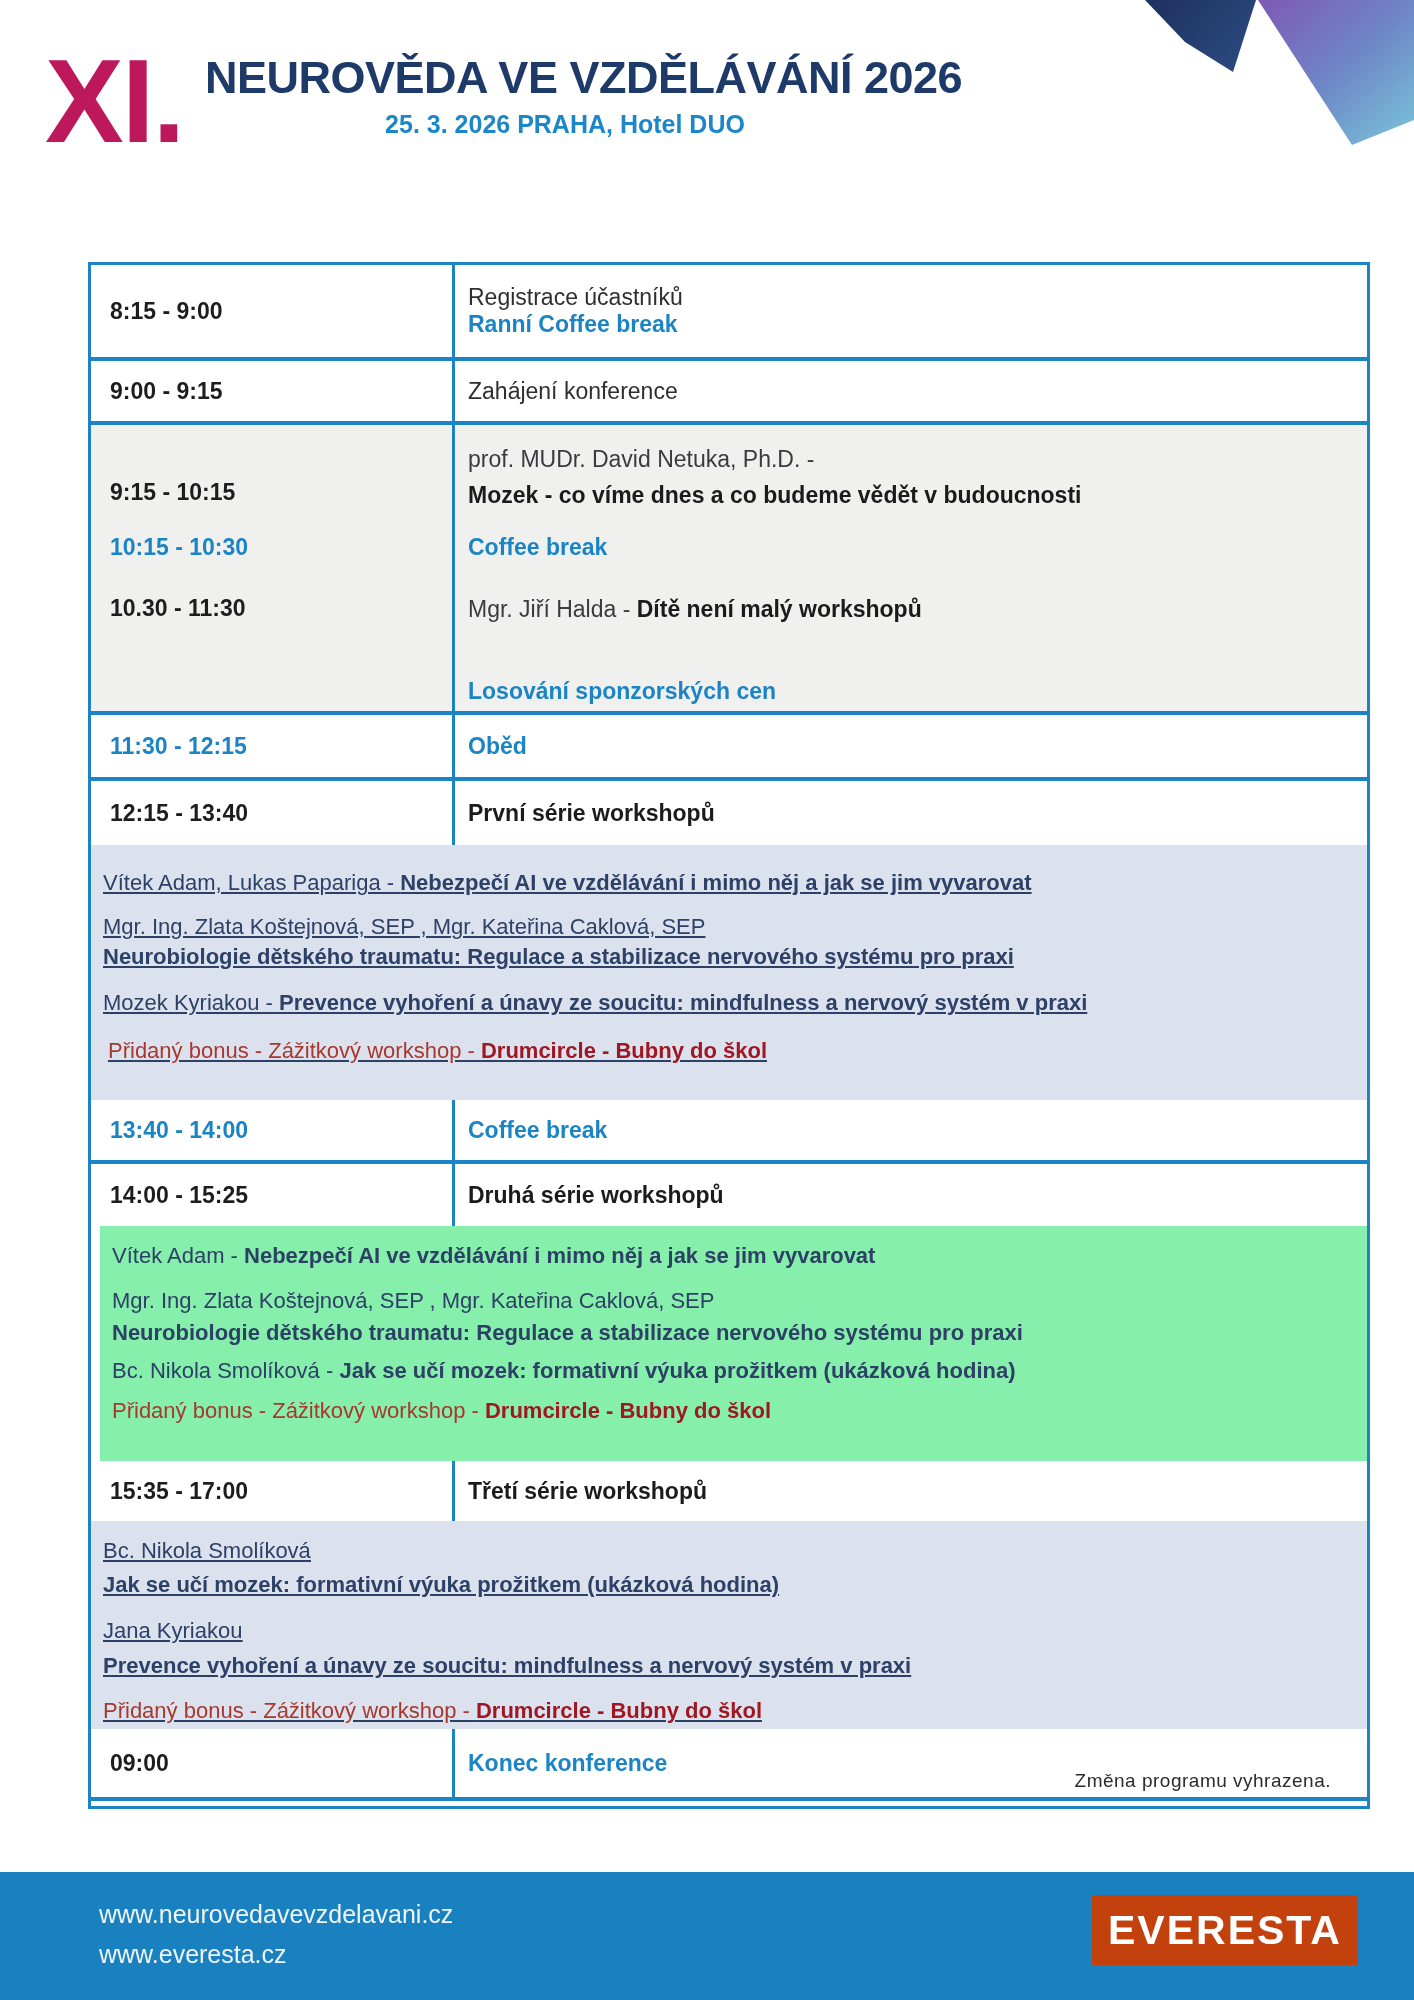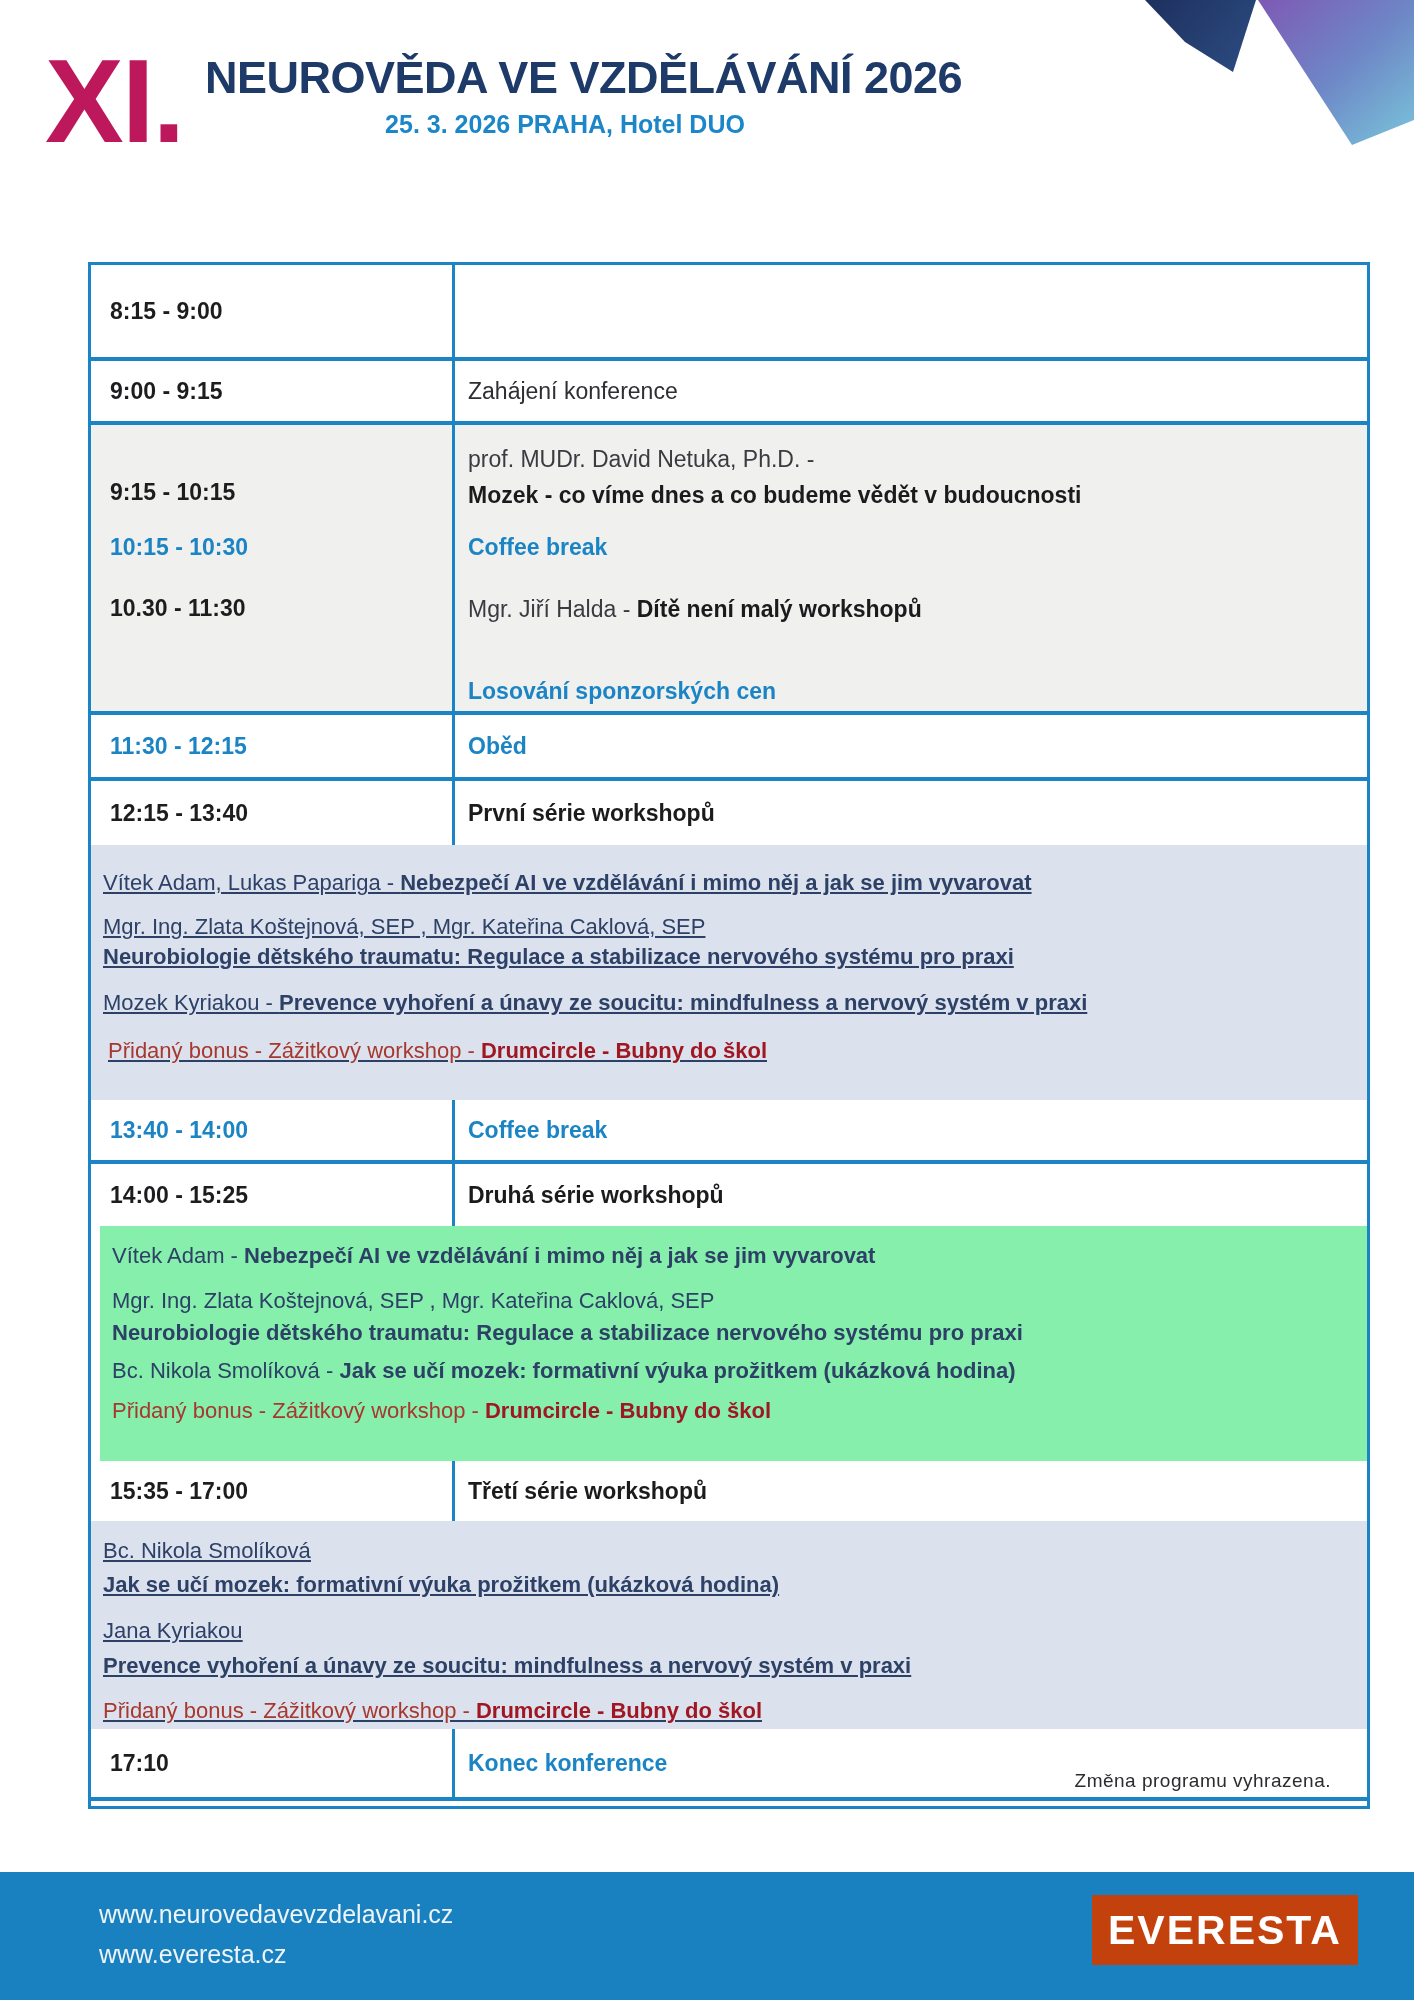--- a/index.html
+++ b/index.html
@@ -113,20 +113,24 @@
 <div class="edition">XI.</div>
 <div class="title">NEUROVĚDA VE VZDĚLÁVÁNÍ 2026</div>
 <div class="subtitle">25. 3. 2026 PRAHA, Hotel DUO</div>
 
 <div class="sched">
 
   <div class="row h-r1">
     <div class="tcell">
         <span>8:15 - 9:00</span>
       </div>
+    <div class="ccell">
+      <span>Registrace účastníků</span>
+      <span class="blue bold">Ranní Coffee break</span>
+    </div>
   </div>
 
   <div class="row h-r2">
     <div class="tcell">
         <span>9:00 - 9:15</span>
       </div>
     <div class="ccell">
       <span>Zahájení konference</span>
     </div>
   </div>
@@ -210,21 +214,21 @@
   <div class="block b3 h-b3 bg-lav">
     <p class="p1 uline">Bc. Nikola Smolíková</p>
     <p class="p2 bold">Jak se učí mozek: formativní výuka prožitkem (ukázková hodina)</p>
     <p class="p3 uline">Jana Kyriakou</p>
     <p class="p4 bold">Prevence vyhoření a únavy ze soucitu: mindfulness a nervový systém v praxi</p>
     <p class="p5"><span class="red">Přidaný bonus - Zážitkový workshop - </span><span class="redbold">Drumcircle - Bubny do škol</span></p>
   </div>
 
   <div class="row h-r9 last">
     <div class="tcell">
-        <span>17:10</span>
+        <span>09:00</span>
       </div>
     <div class="ccell">
       <span class="blue bold">Konec konference</span>
       <span class="note">Změna programu vyhrazena.</span>
     </div>
   </div>
 
 </div>
 
 <div class="footer">

